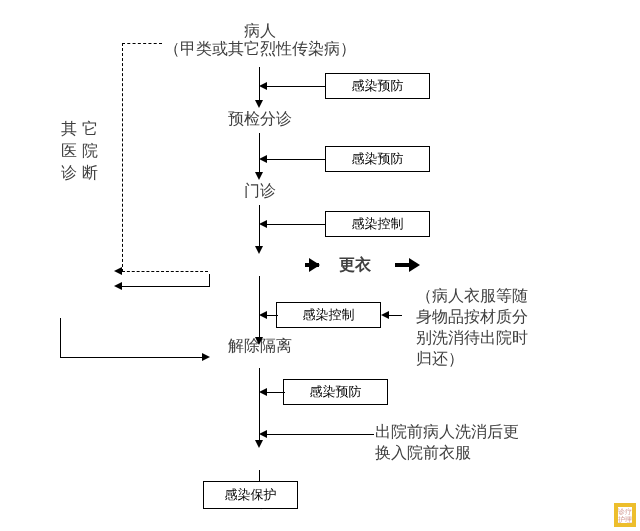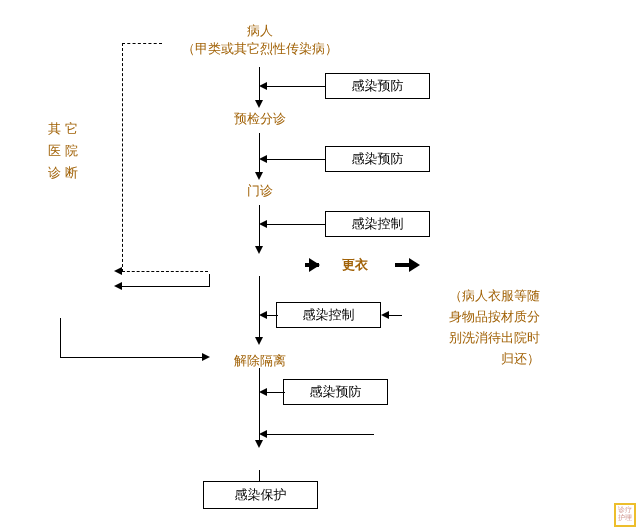--- a/index.html
+++ b/index.html
@@ -11,25 +11,25 @@
     position: relative;
     width: 640px;
     height: 531px;
     background: #ffffff;
     font-family: "DejaVu Sans", "Liberation Sans", sans-serif;
     color: #000000;
     overflow: hidden;
   }
   .node {
     position: absolute;
-    font-size: 13px;
+    font-size: 16px;
     line-height: 18px;
     text-align: center;
     white-space: pre;
-    color: #a16207;
+    color: #404040;
   }
   .boxed {
     position: absolute;
     border: 1px solid #000000;
     background: #ffffff;
     font-size: 13px;
     line-height: 18px;
     text-align: center;
     white-space: pre;
     display: flex;
@@ -85,21 +85,21 @@
     border-top: 7px solid transparent;
     border-bottom: 7px solid transparent;
     border-left: 11px solid #000000;
   }
   .watermark {
     position: absolute;
     right: 4px;
     bottom: 4px;
     width: 22px;
     height: 24px;
-    border: 2px solid #eab308;
+    border: 4px solid #eab308;
     color: #c8837a;
     font-size: 7px;
     line-height: 8px;
     text-align: center;
     opacity: 0.85;
     padding-top: 1px;
     box-sizing: border-box;
     white-space: pre;
   }
 </style>
@@ -113,45 +113,47 @@
 
   <div class="node" style="left:215px; top:182px; width:90px;">门诊</div>
 
   <div class="node" style="left:210px; top:110px; width:100px;">预检分诊</div>
 
 
   <div class="node" style="left:325px; top:256px; width:60px;font-weight:bold;">更衣</div>
 
 
 
-  <div class="node" style="left:28px; top:118px; width:70px; line-height:22px;">其 它
+  <div class="node" style="left:28px; top:118px; width:70px; line-height:22px;text-align:right;">其 它
 医 院
 诊 断</div>
 
-  <div class="node" style="left:210px; top:352px; width:100px;">解除隔离</div>
+  <div class="node" style="left:210px; top:337px; width:100px;">解除隔离</div>
 
   <div class="node" style="left:215px; top:450px; width:90px;margin-top:43px;">出院</div>
 
-  <div class="node" style="left:400px; top:285px; width:140px; line-height:21px; text-align:right;">（病人衣服等随
+  <div class="node" style="left:416px; top:285px; width:140px; line-height:21px; text-align:left;">（病人衣服等随
 身物品按材质分
 别洗消待出院时
 归还）</div>
 
+  <div class="node" style="left:375px; top:421px; width:160px; line-height:21px; text-align:left;">出院前病人洗消后更
+换入院前衣服</div>
 
   <div class="boxed" style="left:325px; top:73px; width:105px; height:26px;">感染预防</div>
 
   <div class="boxed" style="left:325px; top:146px; width:105px; height:26px;">感染预防</div>
 
   <div class="boxed" style="left:325px; top:211px; width:105px; height:26px;">感染控制</div>
 
   <div class="boxed" style="left:276px; top:302px; width:105px; height:26px;">感染控制</div>
 
   <div class="boxed" style="left:283px; top:379px; width:105px; height:26px;">感染预防</div>
 
-  <div class="boxed" style="left:203px; top:481px; width:115px; height:28px;">感染保护</div>
+  <div class="boxed" style="left:203px; top:481px; width:95px; height:28px;">感染保护</div>
 
   <div class="vline" style="left:259px; top:67px; height:36px;"></div>
   <div class="arrow arrow-down" style="left:255px; top:100px;"></div>
 
   <div class="hline" style="left:266px; top:86px; width:59px;"></div>
   <div class="arrow arrow-left" style="left:259px; top:82px;"></div>
 
   <div class="vline" style="left:259px; top:133px; height:42px;"></div>
   <div class="arrow arrow-down" style="left:255px; top:172px;"></div>
 

